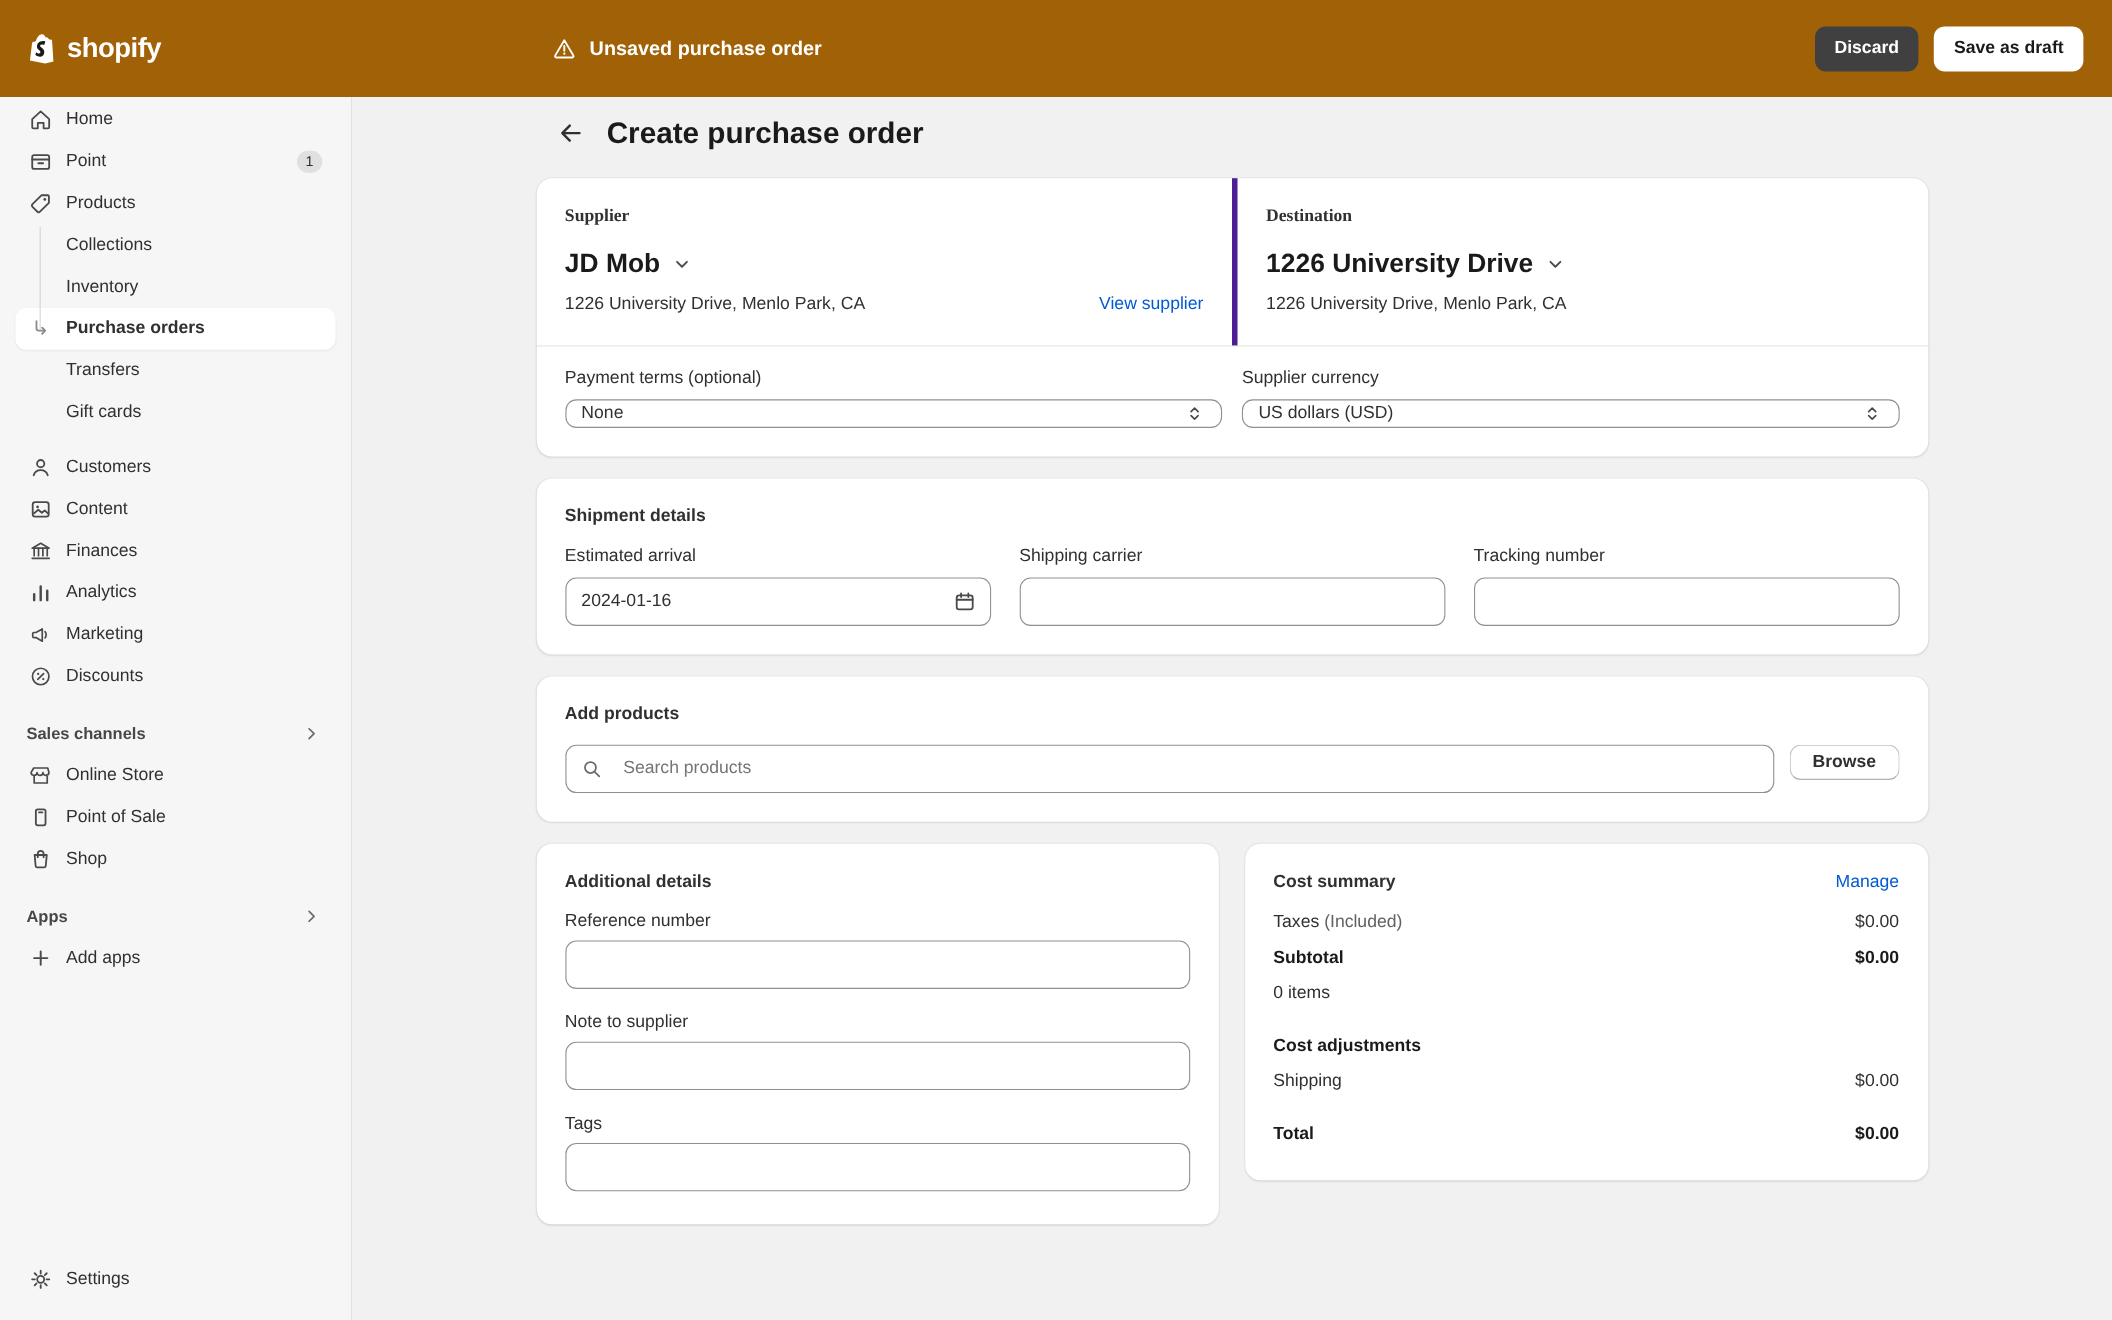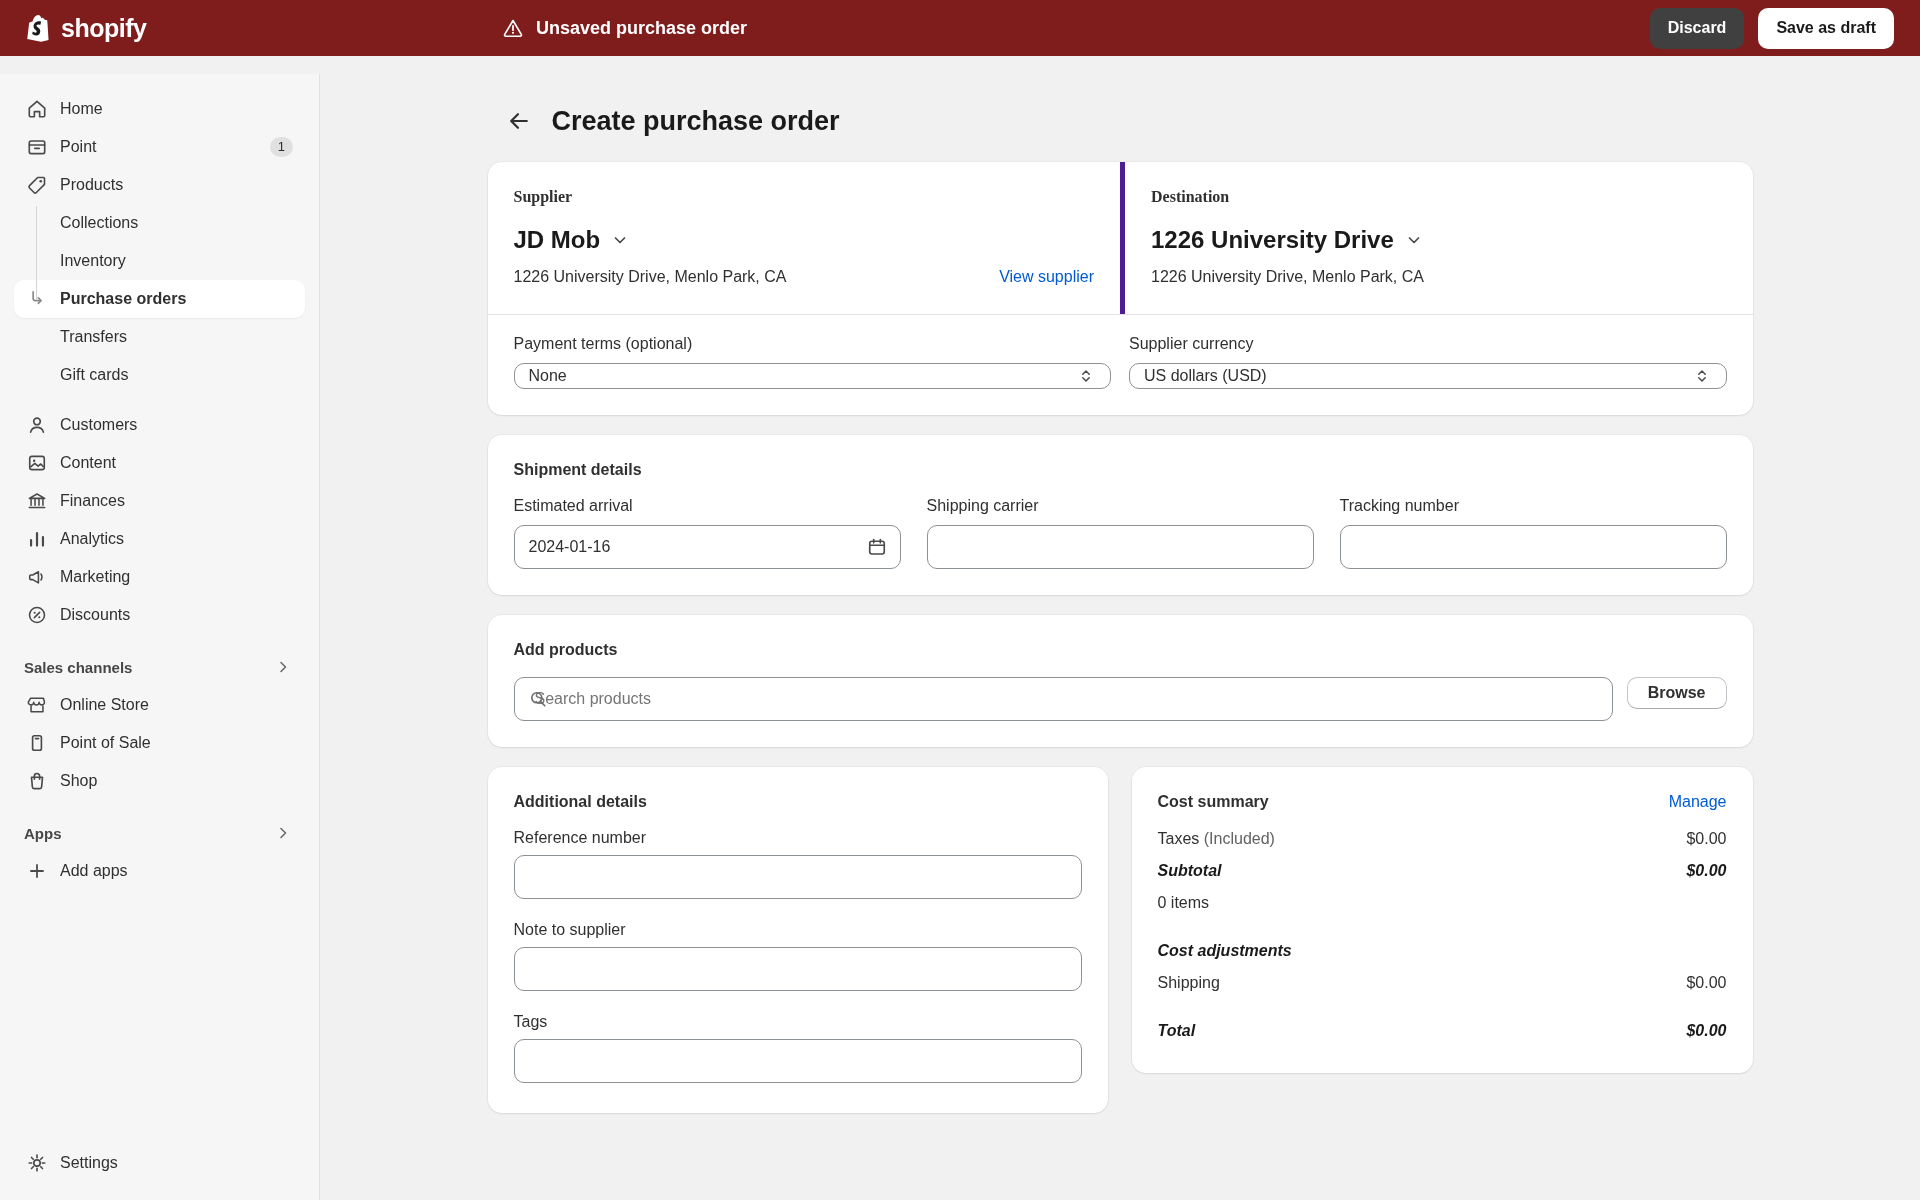--- a/index.html
+++ b/index.html
@@ -6,22 +6,22 @@
   * { box-sizing: border-box; }
   html, body { margin: 0; padding: 0; width: 1920px; height: 1200px; overflow: hidden; }
   body {
     font-family: "Liberation Sans", "DejaVu Sans", sans-serif;
     background: #f1f1f1;
     color: #303030;
   }
 
   
   .topbar {
-    position: fixed; top: 0; left: 0; right: 0; height: 56px;
-    background: #7f1d1d; display: flex; align-items: center; z-index: 50;
+    position: fixed; top: 0; left: 0; right: 0; height: 88px;
+    background: #a16207; display: flex; align-items: center; z-index: 50;
   }
   .logo { display: flex; align-items: center; gap: 8px; padding: 0 26px; cursor: pointer; }
   .logo .wordmark { color: #fff; font-weight: 700; font-size: 25px; letter-spacing: -0.5px; }
   .topbar-status {
     position: absolute; left: 502px; display: flex; align-items: center; gap: 12px;
     color: #fff; font-weight: 700; font-size: 18px;
   }
   .topbar-actions { margin-left: auto; display: flex; gap: 14px; padding-right: 26px; }
   .btn { border: none; border-radius: 10px; height: 41px; padding: 0 18px; font-size: 16px;
          font-weight: 600; cursor: pointer; font-family: inherit; }
@@ -106,36 +106,36 @@
   }
   .input-wrap { position: relative; }
   .input-wrap .trail-icon { position: absolute; right: 13px; top: 11px; width: 22px; height: 22px;
                             color: #4a4a4a; pointer-events: none; display: flex; }
 
   
   .add-row { display: flex; gap: 14px; }
   .search-wrap { position: relative; flex: 1; }
   .search-wrap .lead-icon { position: absolute; left: 14px; top: 12px; width: 20px; height: 20px;
                             color: #6b6b6b; pointer-events: none; display: flex; }
-  .search-wrap input { padding-left: 20px; }
+  .search-wrap input { padding-left: 52px; }
   .btn-secondary {
     background: #fff; border: 1px solid #c1c5c9; border-bottom-color: #a6abb0;
     border-radius: 10px; height: 32px; padding: 0 20px; font-size: 16px; font-weight: 600;
     color: #303030; cursor: pointer; font-family: inherit;
   }
 
   
   .bottom-row { display: grid; grid-template-columns: 620px 1fr; gap: 24px; align-items: start; }
   .form-group { margin-bottom: 22px; }
   .form-group:last-child { margin-bottom: 4px; }
   .form-group .field-label { margin-bottom: 8px; }
 
   .cost-header { display: flex; justify-content: space-between; align-items: baseline; margin-bottom: 12px; }
   .cost-row { display: flex; justify-content: space-between; font-size: 16px; padding: 7px 0; }
-  .cost-row.bold { font-weight: 700; color: #1a1a1a; font-style: italic; }
+  .cost-row.bold { font-weight: 700; color: #1a1a1a; }
   .cost-row.section { margin-top: 16px; }
   .muted { color: #616161; }
 </style>
 </head>
 <body>
 
 <header class="topbar">
   <div class="logo">
     <span class="icon" style="display:flex;">
       <svg width="27" height="29" viewBox="0 0 24 26">

